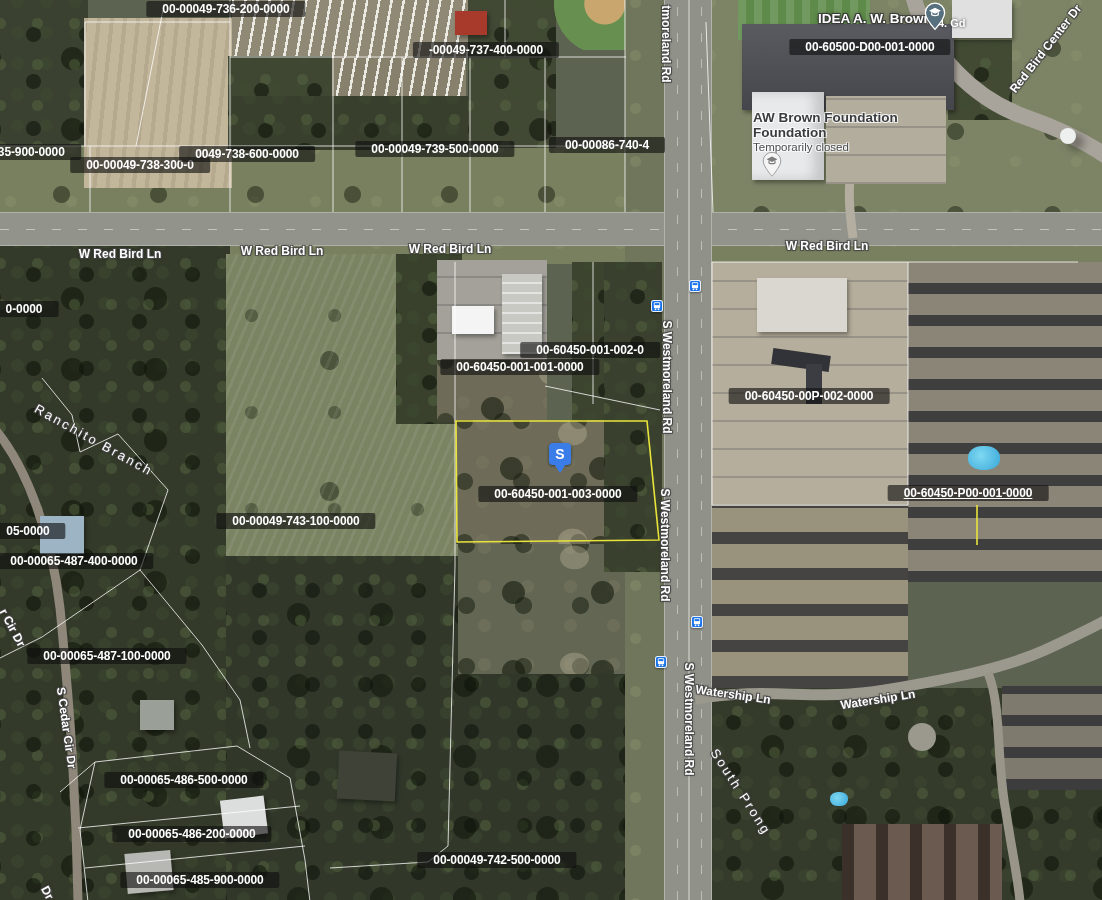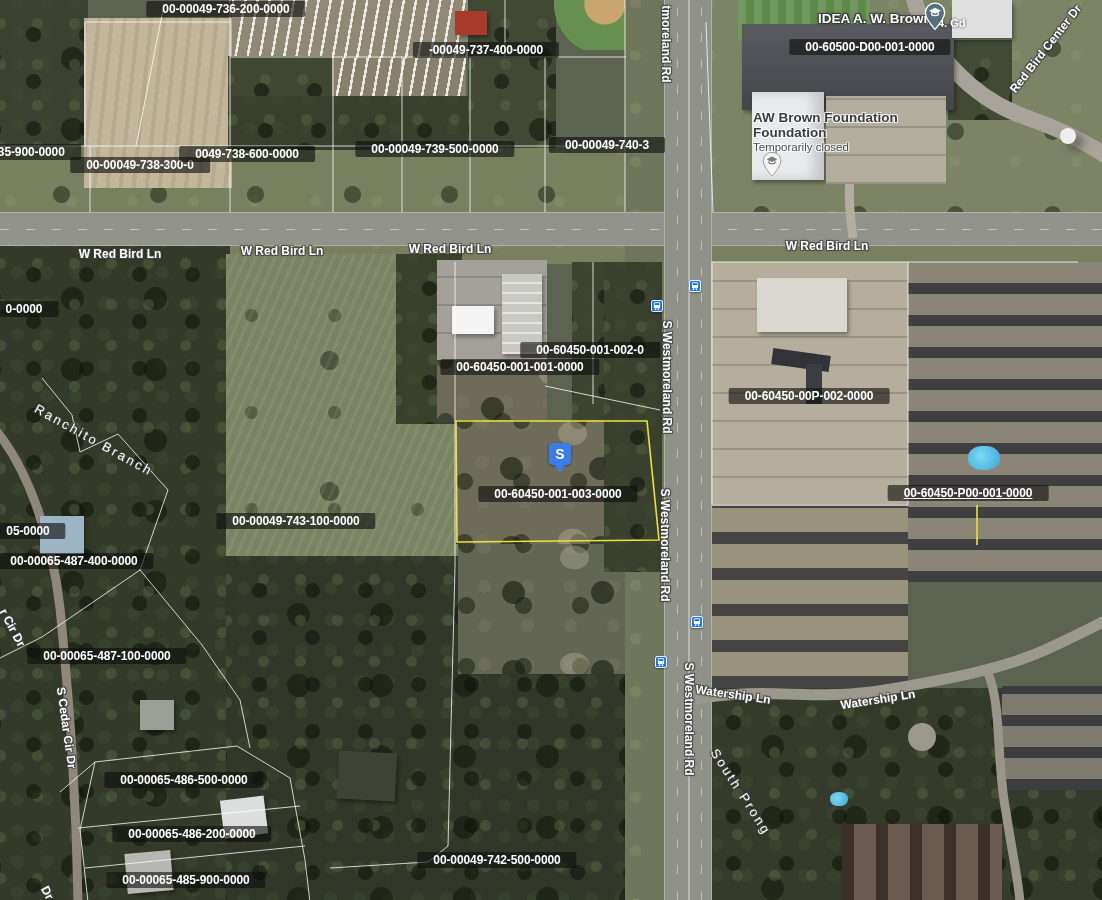--- a/index.html
+++ b/index.html
@@ -212,34 +212,34 @@
   </svg>
 
   <div id="labels-layer">
       <div class="plabel" style="left: 226px; top: 9px;">00-00049-736-200-0000</div>
       <div class="plabel" style="left: 486px; top: 50px;">-00049-737-400-0000</div>
       <div class="plabel" style="left: 870px; top: 47px;">00-60500-D00-001-0000</div>
       <div class="plabel" style="left: 28px; top: 152px;">735-900-0000</div>
       <div class="plabel" style="left: 140px; top: 165px;">00-00049-738-300-0</div>
       <div class="plabel" style="left: 247px; top: 154px;">0049-738-600-0000</div>
       <div class="plabel" style="left: 435px; top: 149px;">00-00049-739-500-0000</div>
-      <div class="plabel" style="left: 607px; top: 145px;">00-00049-740-3</div>
+      <div class="plabel" style="left: 607px; top: 145px;">00-00086-740-4</div>
       <div class="plabel" style="left: 590px; top: 350px;">00-60450-001-002-0</div>
       <div class="plabel" style="left: 520px; top: 367px;">00-60450-001-001-0000</div>
       <div class="plabel" style="left: 809px; top: 396px;">00-60450-00P-002-0000</div>
       <div class="plabel" style="left: 558px; top: 494px;">00-60450-001-003-0000</div>
       <div class="plabel" style="left: 968px; top: 493px; text-decoration: underline;">00-60450-P00-001-0000</div>
       <div class="plabel" style="left: 296px; top: 521px;">00-00049-743-100-0000</div>
       <div class="plabel" style="left: 24px; top: 309px;">0-0000</div>
       <div class="plabel" style="left: 28px; top: 531px;">05-0000</div>
       <div class="plabel" style="left: 74px; top: 561px;">00-00065-487-400-0000</div>
       <div class="plabel" style="left: 107px; top: 656px;">00-00065-487-100-0000</div>
       <div class="plabel" style="left: 184px; top: 780px;">00-00065-486-500-0000</div>
       <div class="plabel" style="left: 192px; top: 834px;">00-00065-486-200-0000</div>
-      <div class="plabel" style="left: 186px; top: 880px;">00-00065-485-900-0000</div>
+      <div class="plabel" style="left: 200px; top: 880px;">00-00065-485-900-0000</div>
       <div class="plabel" style="left: 497px; top: 860px;">00-00049-742-500-0000</div>
       <div class="rlabel" style="left: 120px; top: 254px;">W Red Bird Ln</div>
       <div class="rlabel" style="left: 282px; top: 251px;">W Red Bird Ln</div>
       <div class="rlabel" style="left: 450px; top: 249px;">W Red Bird Ln</div>
       <div class="rlabel" style="left: 827px; top: 246px;">W Red Bird Ln</div>
       <div class="rlabel" style="left: 665px; top: 44px; transform: translate(-50%, -50%) rotate(90deg);">tmoreland Rd</div>
       <div class="rlabel" style="left: 666px; top: 377px; transform: translate(-50%, -50%) rotate(90deg);">S Westmoreland Rd</div>
       <div class="rlabel" style="left: 664px; top: 545px; transform: translate(-50%, -50%) rotate(90deg);">S Westmoreland Rd</div>
       <div class="rlabel" style="left: 688px; top: 719px; transform: translate(-50%, -50%) rotate(90deg);">S Westmoreland Rd</div>
       <div class="rlabel" style="left: 1046px; top: 49px; transform: translate(-50%, -50%) rotate(-52deg);">Red Bird Center Dr</div>

